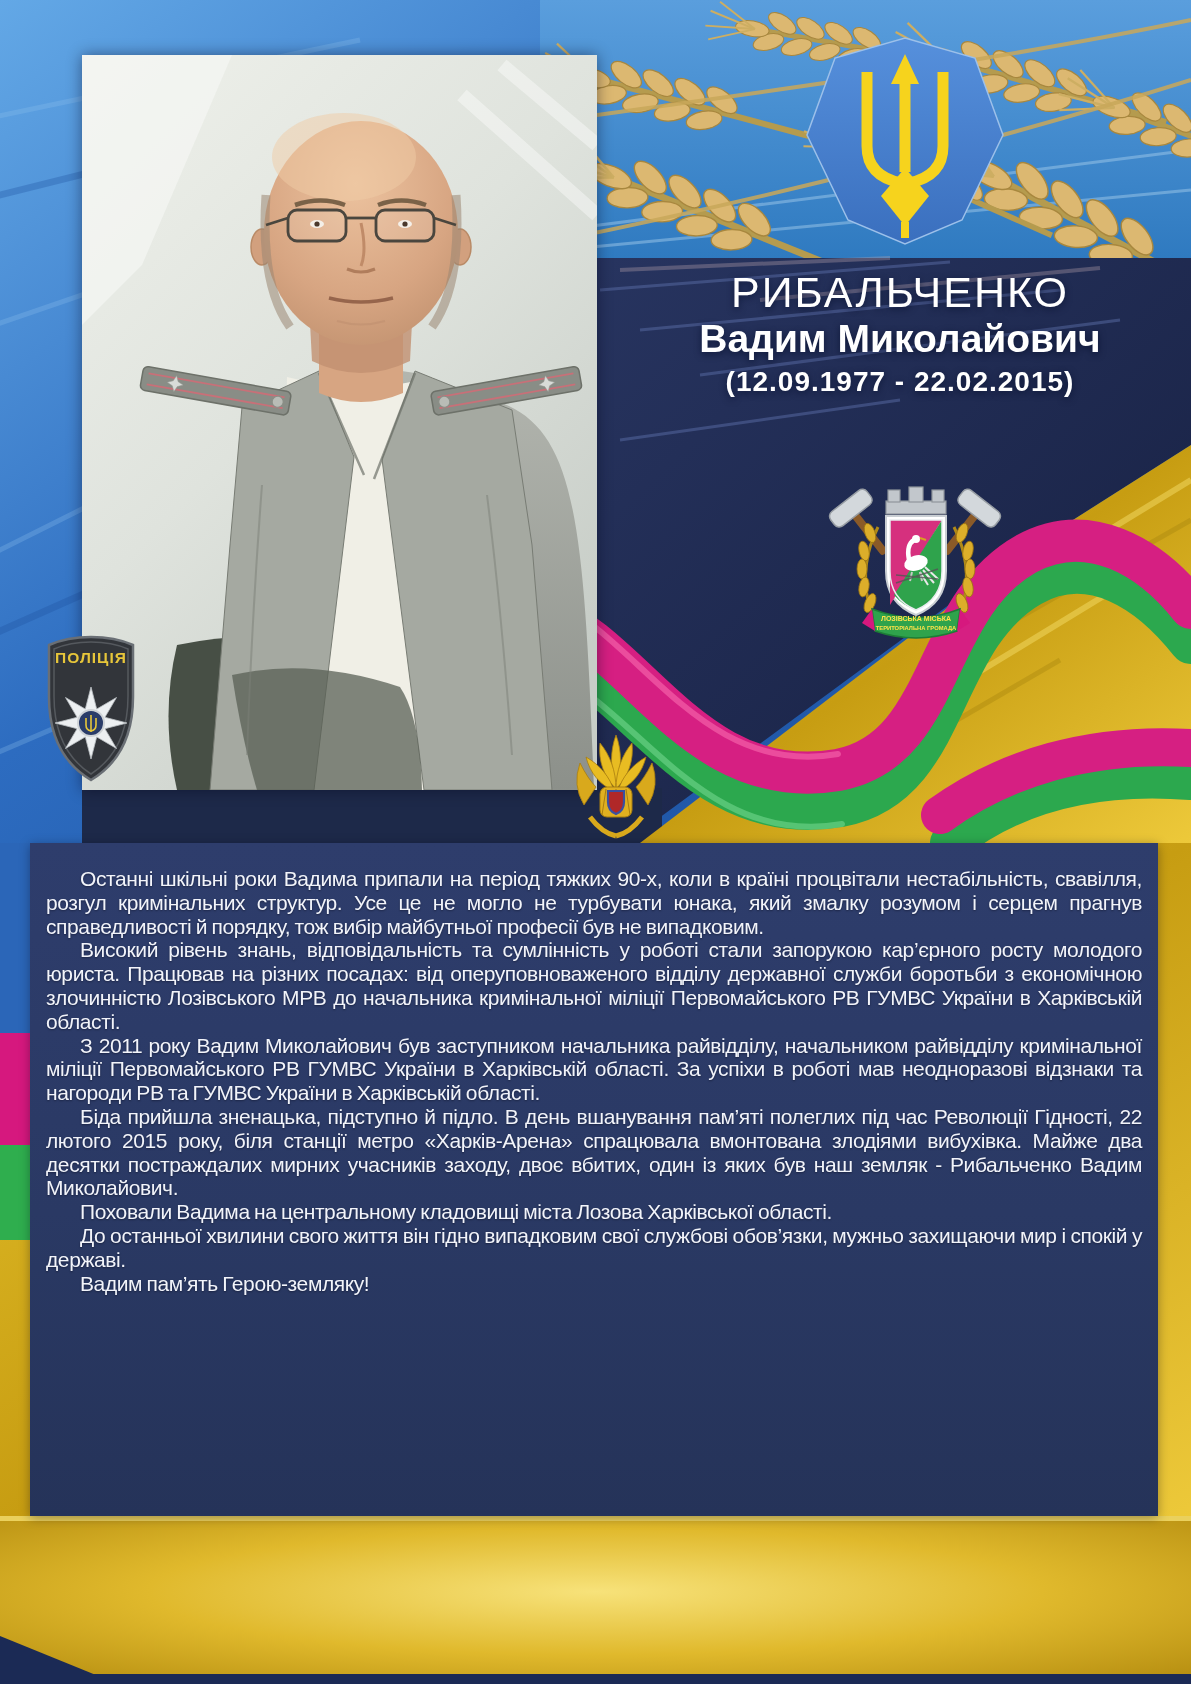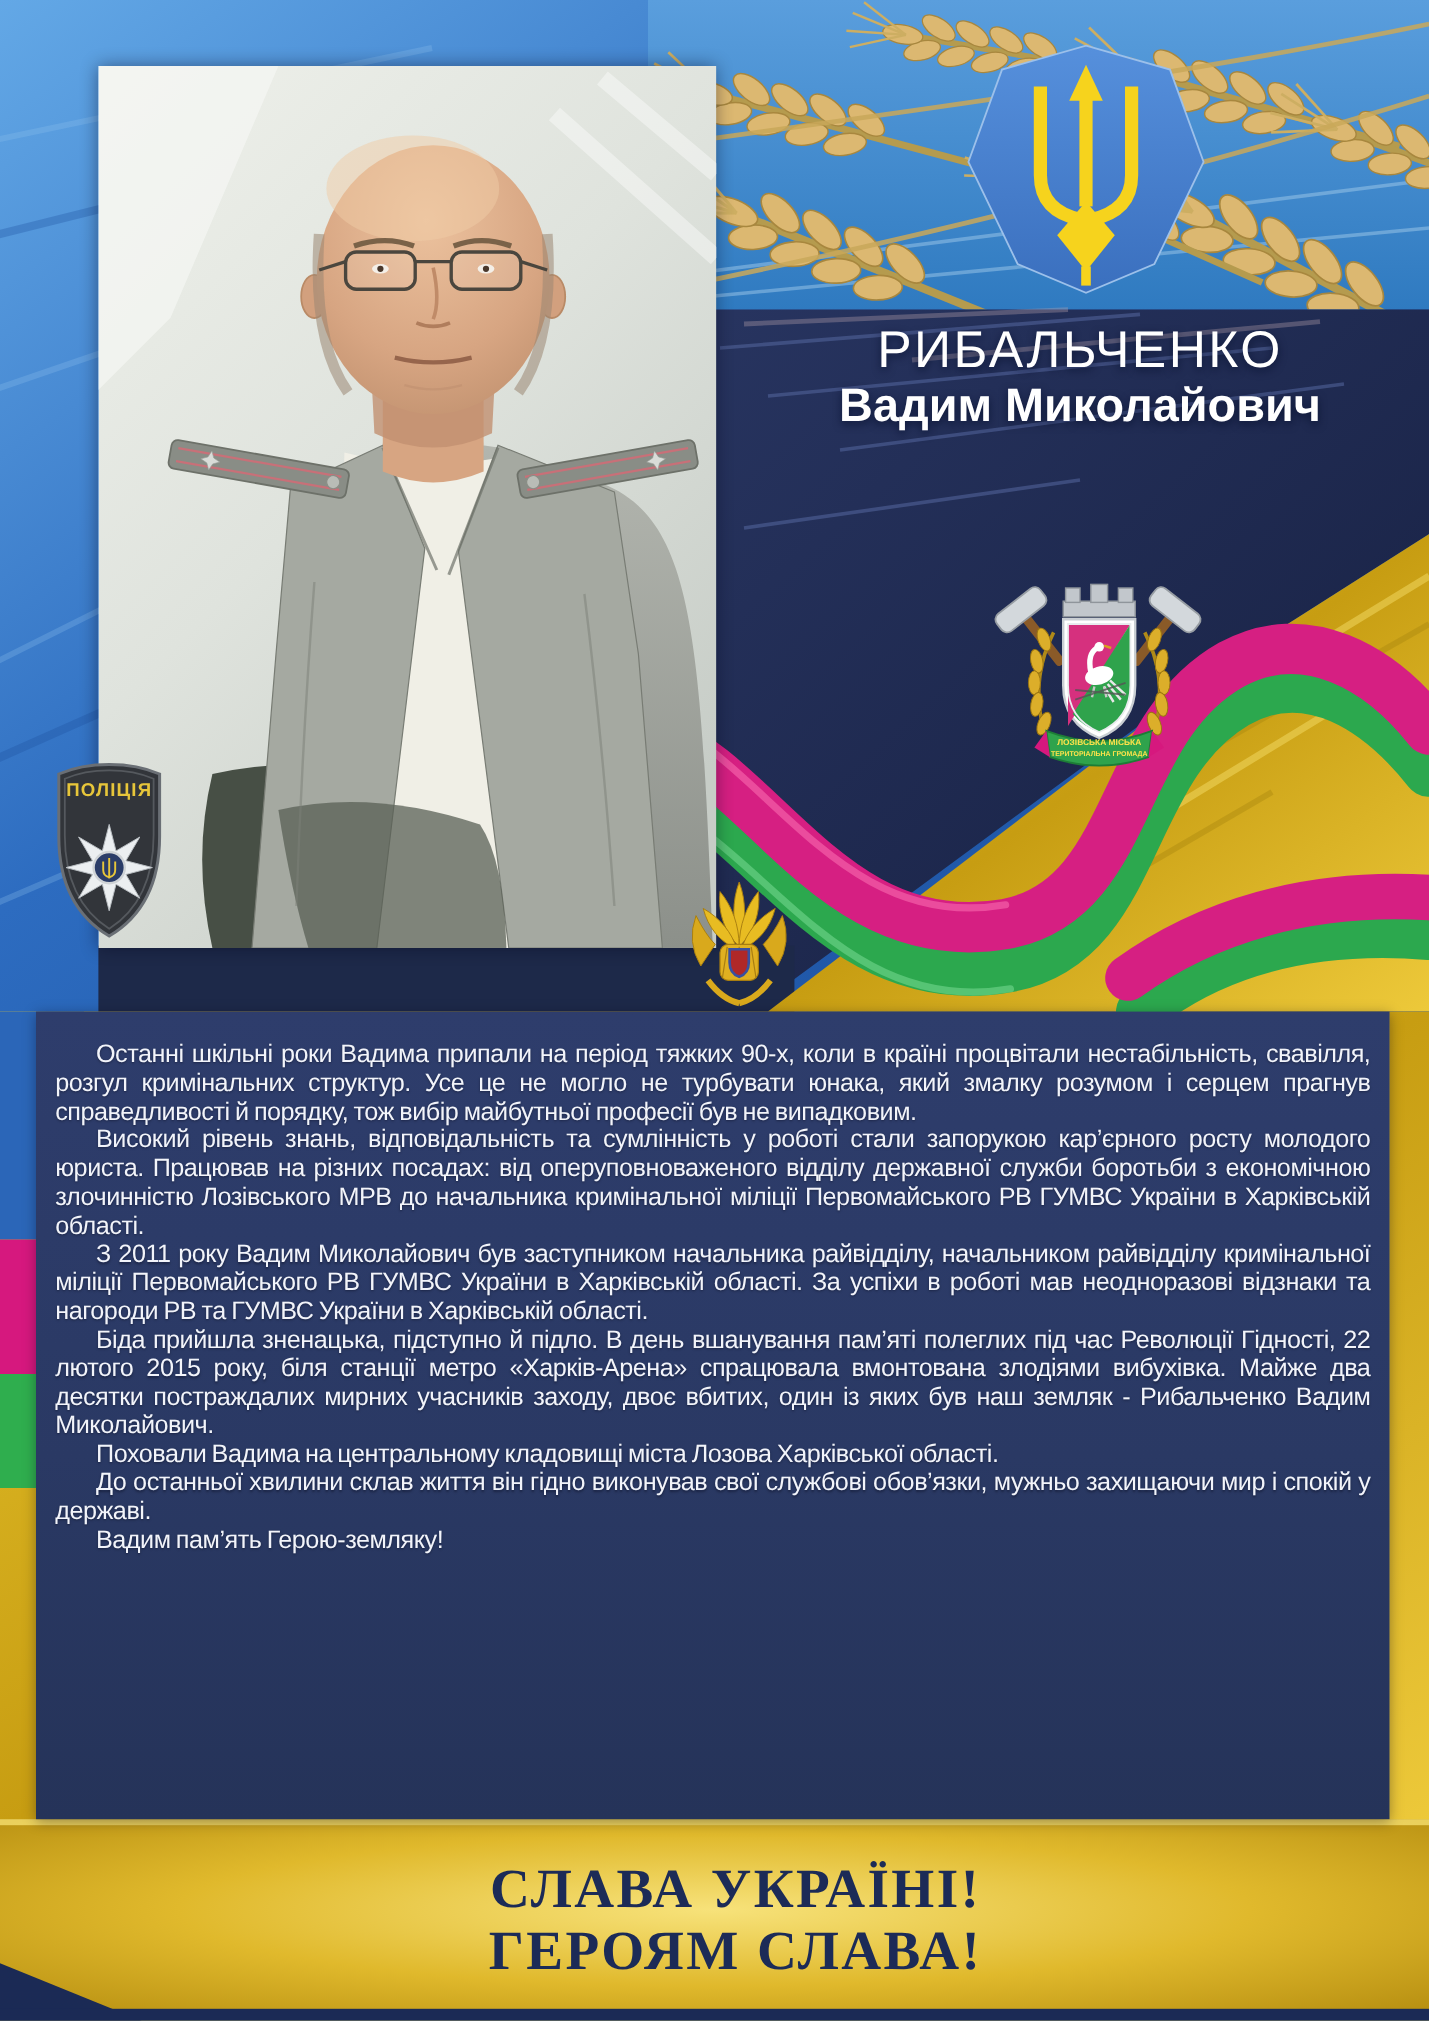--- a/index.html
+++ b/index.html
@@ -370,30 +370,27 @@
           <line x1="54" y1="56" x2="58" y2="82"></line>
       </g>
       <path d="M36,58 h16 v11 q0,9 -8,12 q-8,-3 -8,-12 Z" fill="#b02828" stroke="#3a50a0" stroke-width="2.2"></path>
       <path d="M18,84 Q30,100 44,103 M70,84 Q58,100 44,103" stroke="#d9a91c" stroke-width="5" fill="none"></path>
     </g>
   </svg>
 
   <div class="title-block">
     <div class="title-surname">РИБАЛЬЧЕНКО</div>
     <div class="title-name">Вадим Миколайович</div>
+    <div class="title-dates">(12.09.1977 - 22.02.2015)</div>
   </div>
 
   <div class="bio-panel">
     <p>Останні шкільні роки Вадима припали на період тяжких 90-х, коли в країні процвітали нестабільність, свавілля, розгул кримінальних структур. Усе це не могло не турбувати юнака, який змалку розумом і серцем прагнув справедливості й порядку, тож вибір майбутньої професії був не випадковим.</p>
     <p>Високий рівень знань, відповідальність та сумлінність у роботі стали запорукою кар’єрного росту молодого юриста. Працював на різних посадах: від оперуповноваженого відділу державної служби боротьби з економічною злочинністю Лозівського МРВ до начальника кримінальної міліції Первомайського РВ ГУМВС України в Харківській області.</p>
     <p>З 2011 року Вадим Миколайович був заступником начальника райвідділу, начальником райвідділу кримінальної міліції Первомайського РВ ГУМВС України в Харківській області. За успіхи в роботі мав неодноразові відзнаки та нагороди РВ та ГУМВС України в Харківській області.</p>
     <p>Біда прийшла зненацька, підступно й підло. В день вшанування пам’яті полеглих під час Революції Гідності, 22 лютого 2015 року, біля станції метро «Харків-Арена» спрацювала вмонтована злодіями вибухівка. Майже два десятки постраждалих мирних учасників заходу, двоє вбитих, один із яких був наш земляк - Рибальченко Вадим Миколайович.</p>
     <p>Поховали Вадима на центральному кладовищі міста Лозова Харківської області.</p>
-    <p>До останньої хвилини склав життя він гідно виконував свої службові обов’язки, мужньо захищаючи мир і спокій у державі.</p>
+    <p>До останньої хвилини свого життя він гідно випадковим свої службові обов’язки, мужньо захищаючи мир і спокій у державі.</p>
     <p>Вадим пам’ять Герою-земляку!</p>
   </div>
 
-  <div class="slogan">
-    <div class="slogan-line">СЛАВА УКРАЇНІ!</div>
-    <div class="slogan-line">ГЕРОЯМ СЛАВА!</div>
-  </div>
 
 </div>
 
 </body></html>

